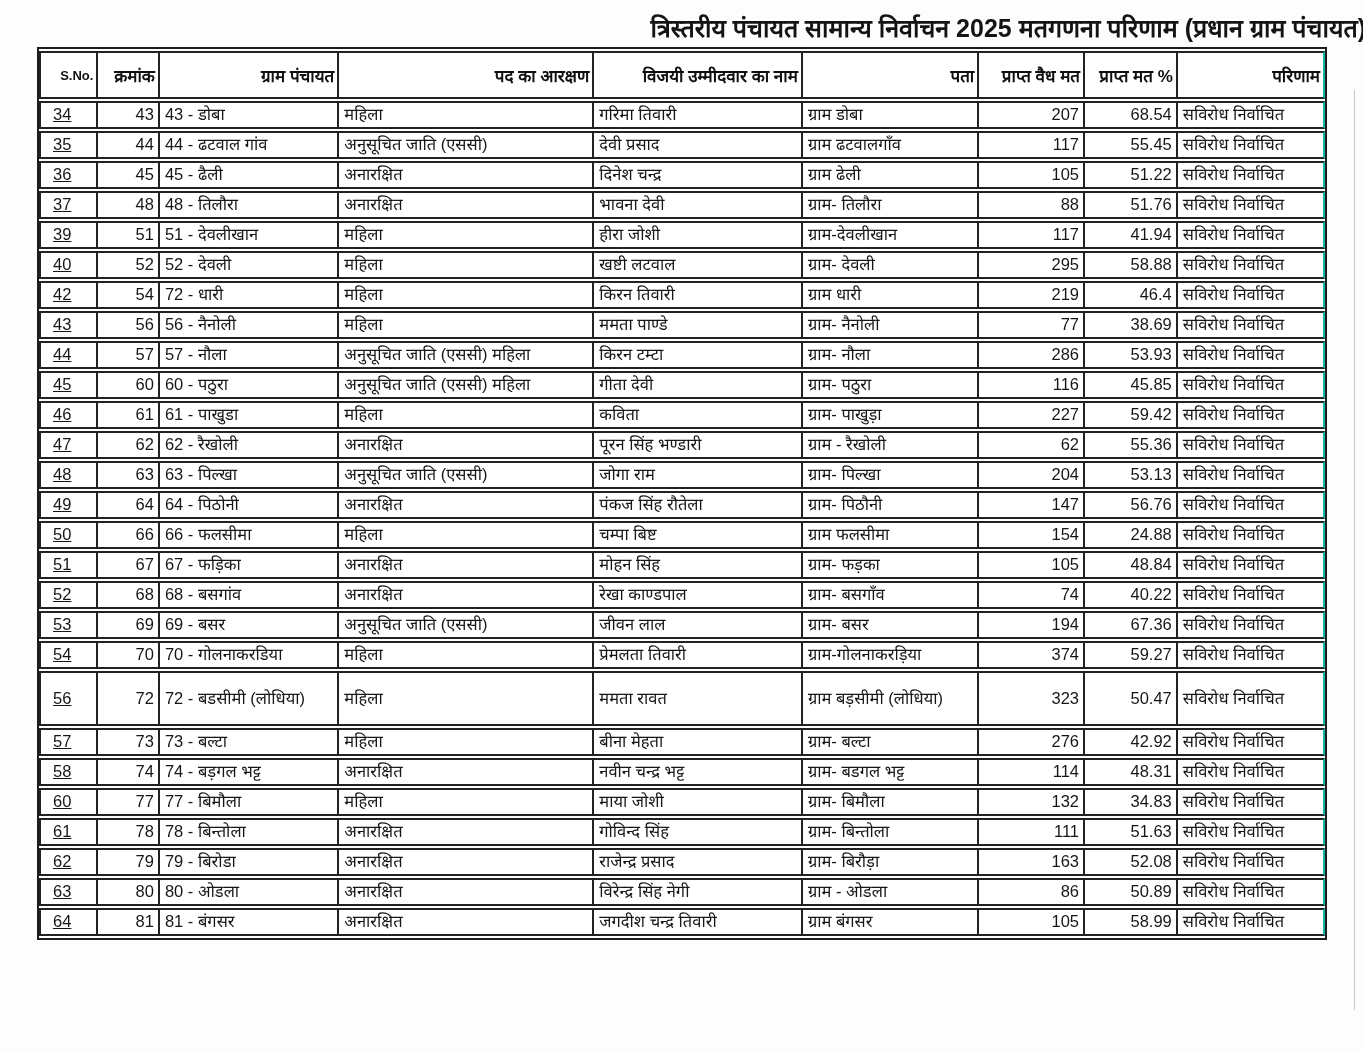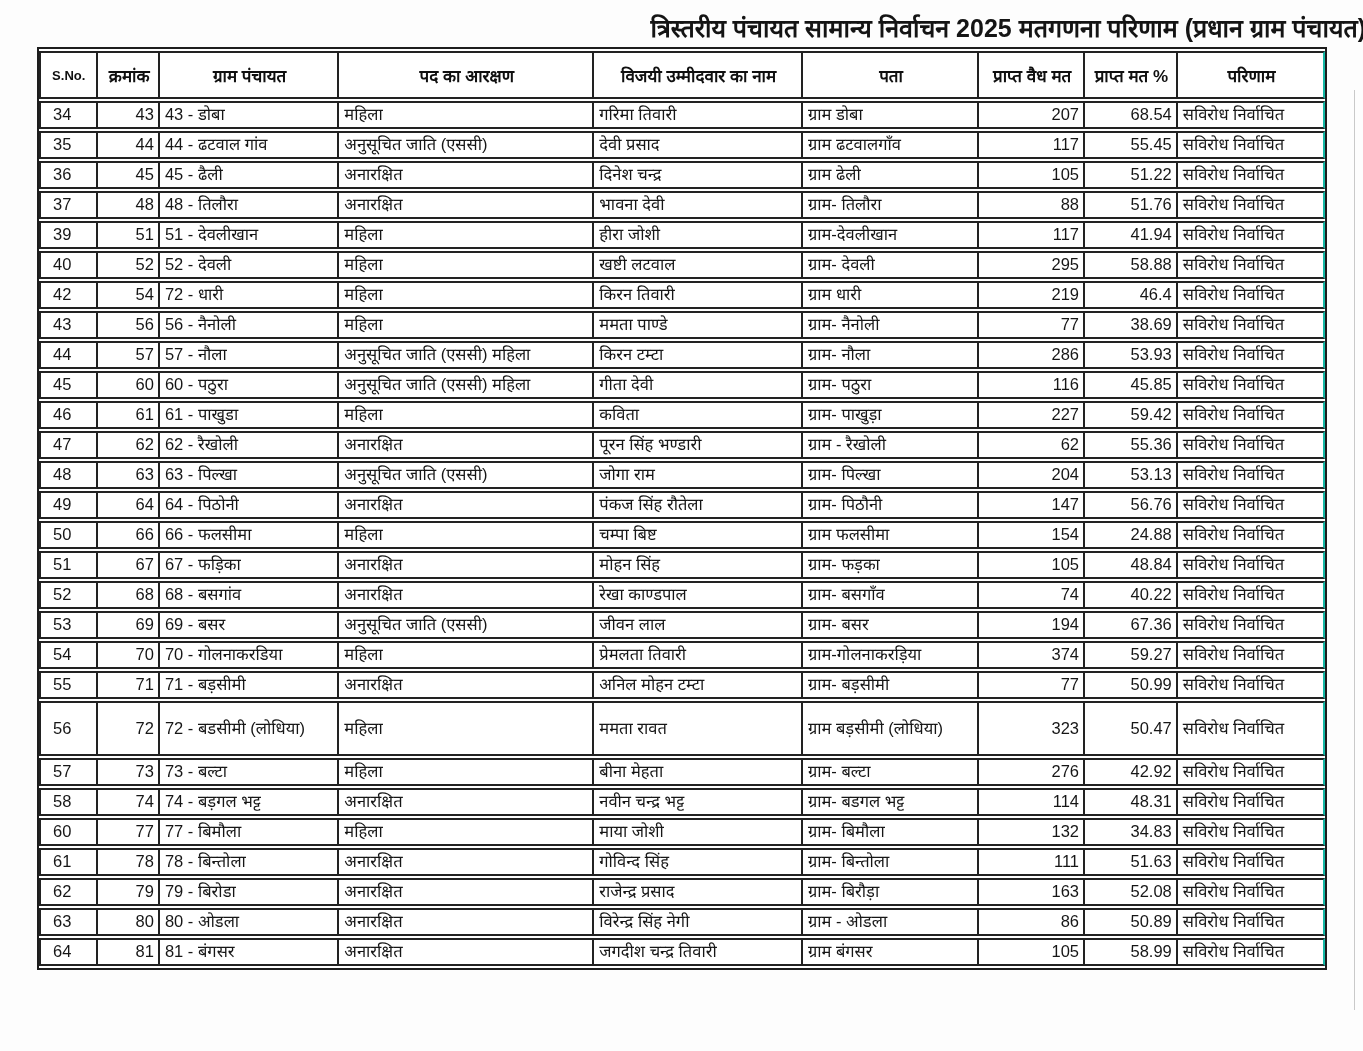--- a/index.html
+++ b/index.html
@@ -52,36 +52,36 @@
     border-left: 2px solid #222222;
     overflow: hidden;
     white-space: nowrap;
     vertical-align: middle;
   }
   th:last-child, td:last-child { border-right: 2px solid #14b8a6; }
   thead th {
     height: 40px;
     font-weight: 700;
     font-size: 17px;
-    text-align: center;
+    text-align: right;
     padding: 2px 3px 2px 5px;
     color: #101010;
   }
   thead th.small-label { font-size: 13px; padding-left: 3px; }
   tbody td {
     height: 21px;
     font-size: 16.5px;
     font-weight: 500;
     line-height: 21px;
     padding: 1px 3px 2px 4px;
   }
   tbody tr.tall td { height: 48px; }
   td.al-left   { text-align: left;  padding-left: 5px; }
   td.al-right  { text-align: right; padding-right: 4px; }
-  td.al-center { text-align: center; padding-left: 0; padding-right: 13px; }
+  td.al-center { text-align: center; padding-left: 0; padding-right: 13px; text-decoration: underline; }
   .scan-edge-line {
     position: absolute;
     left: 1354px;
     top: 90px;
     width: 1px;
     height: 920px;
     background: #c9c9c9;
   }
 </style>
 </head>
@@ -318,31 +318,20 @@
           <td class="al-center">54</td>
           <td class="al-right">70</td>
           <td class="al-left">70 - गोलनाकरडिया</td>
           <td class="al-left">महिला</td>
           <td class="al-left">प्रेमलता तिवारी</td>
           <td class="al-left">ग्राम-गोलनाकरड़िया</td>
           <td class="al-right">374</td>
           <td class="al-right">59.27</td>
           <td class="al-left">सविरोध निर्वाचित</td>
         </tr>
-        <tr>
-          <td class="al-center">55</td>
-          <td class="al-right">71</td>
-          <td class="al-left">71 - बड़सीमी</td>
-          <td class="al-left">अनारक्षित</td>
-          <td class="al-left">अनिल मोहन टम्टा</td>
-          <td class="al-left">ग्राम- बड़सीमी</td>
-          <td class="al-right">77</td>
-          <td class="al-right">50.99</td>
-          <td class="al-left">सविरोध निर्वाचित</td>
-        </tr>
         <tr class="tall">
           <td class="al-center">56</td>
           <td class="al-right">72</td>
           <td class="al-left">72 - बडसीमी (लोधिया)</td>
           <td class="al-left">महिला</td>
           <td class="al-left">ममता रावत</td>
           <td class="al-left">ग्राम बड़सीमी (लोधिया)</td>
           <td class="al-right">323</td>
           <td class="al-right">50.47</td>
           <td class="al-left">सविरोध निर्वाचित</td>

